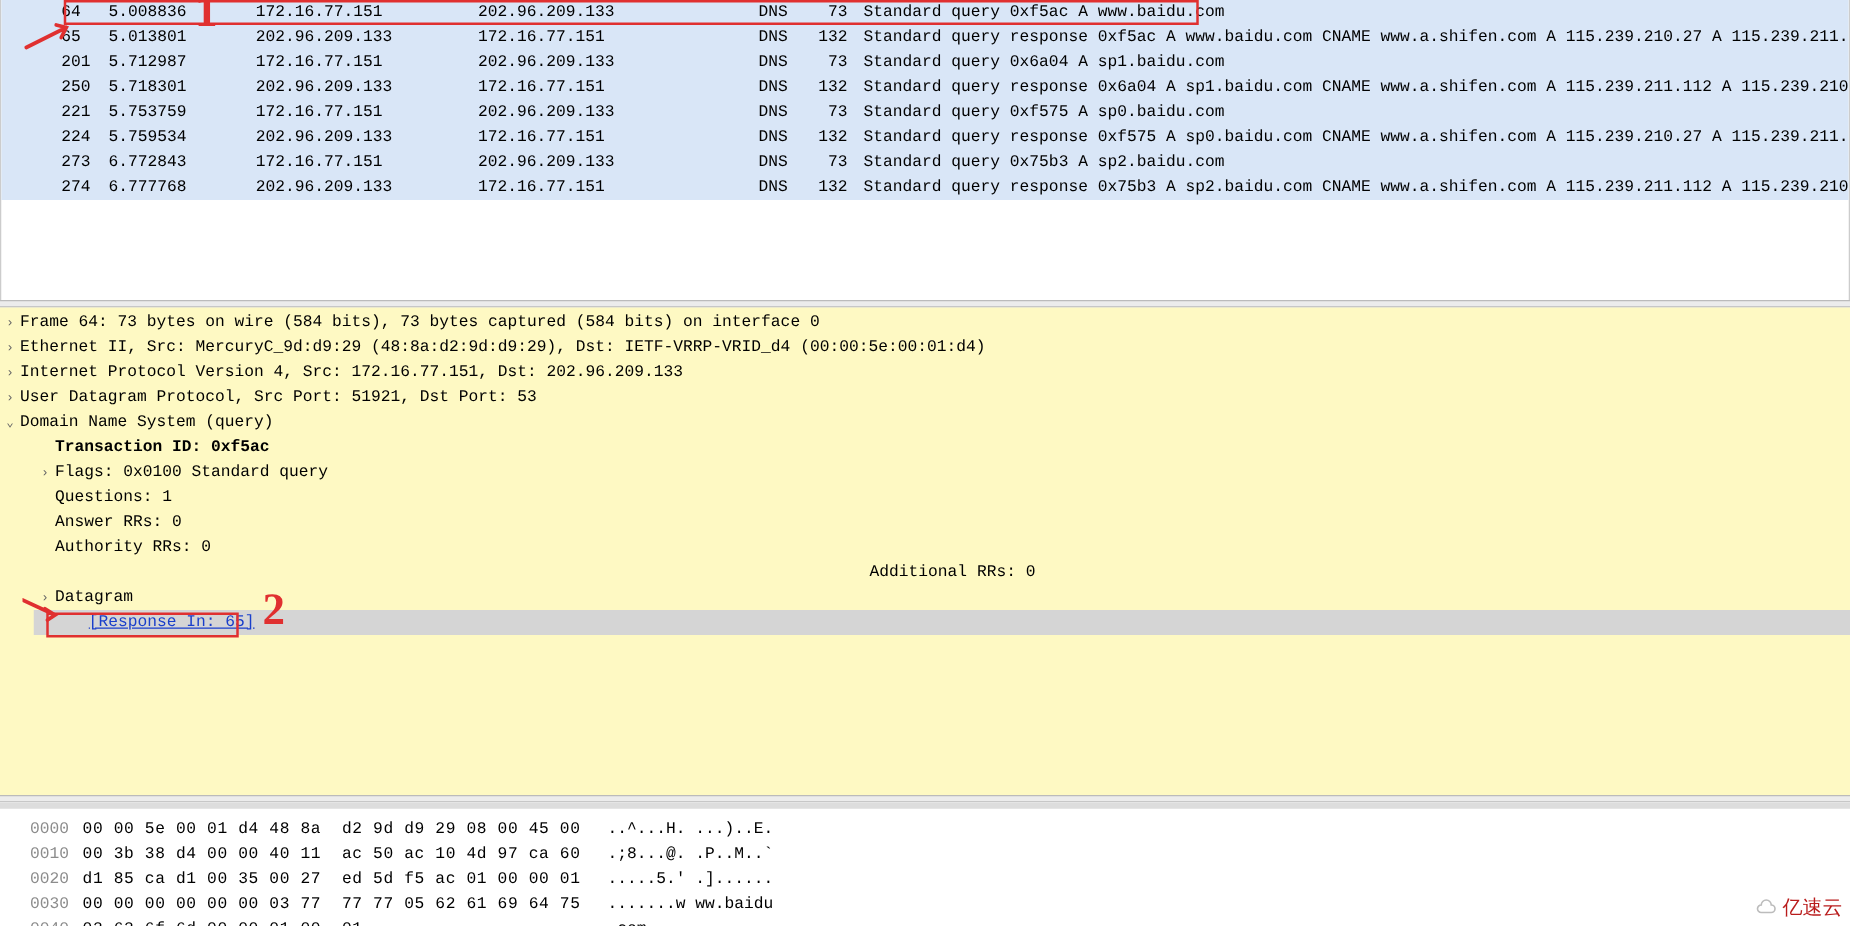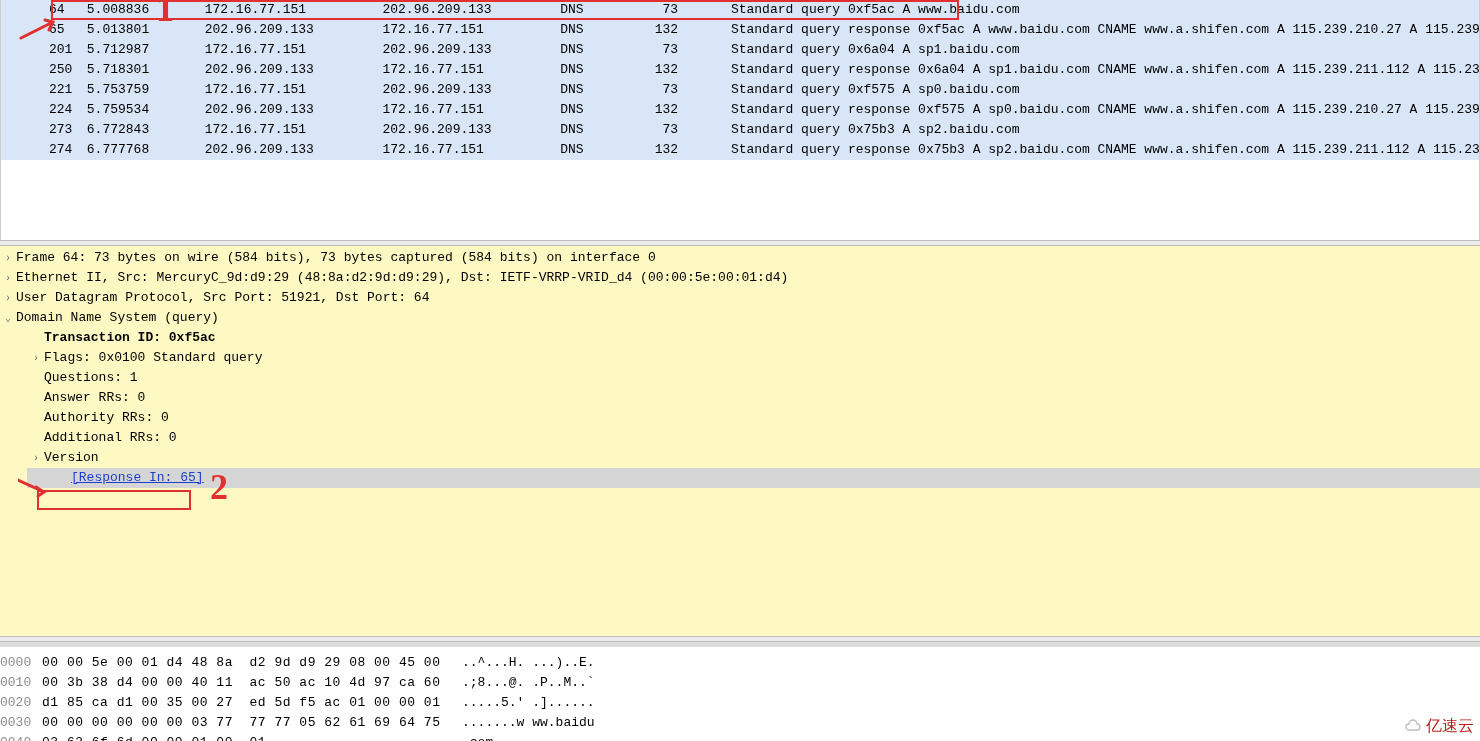--- a/index.html
+++ b/index.html
@@ -29,23 +29,23 @@
   white-space: nowrap;
   padding-left: 48px;
   background: #d9e6f7;
   position: relative;
 }
 .packet-row.selected { background: #d9e6f7; }
 .col-no { display: inline-block; width: 30px; text-align: left; }
 .col-time { display: inline-block; width: 110px; }
 .col-src { display: inline-block; width: 170px; }
 .col-dst { display: inline-block; width: 170px; }
-.col-proto { display: inline-block; width: 70px; }
+.col-proto { display: inline-block; width: 70px; text-align: right; }
 .col-len { display: inline-block; width: 45px; text-align: right; padding-right: 5px;}
-.col-info { display: inline-block; margin-left: 40px; }
+.col-info { display: inline-block; }
 .redbox {
   position: absolute;
   border: 2px solid #e03030;
   pointer-events: none;
 }
 .red-arrow {
   position: absolute;
   color: #e03030;
   font-size: 30px;
   line-height: 18px;
@@ -110,21 +110,21 @@
   flex: 1;
   border-top: 5px solid #ddd;
   background: #fff;
   padding-top: 6px;
   overflow: hidden;
 }
 .bytes-row {
   height: 20px;
   line-height: 20px;
   white-space: pre;
-  padding-left: 0;
+  padding-left: 24px;
 }
 .offset { color: #8c8c8c; display: inline-block; width: 42px; }
 .hex { display: inline-block; width: 420px; letter-spacing: 0.5px; }
 .ascii { display: inline-block; }
 
 .watermark {
   position: absolute;
   right: 6px;
   bottom: 4px;
   font-family: sans-serif;
@@ -223,29 +223,30 @@
       </svg>
   </div>
   <div class="handwritten" style="position:absolute; left:155px; top:-12px;">1</div>
 </div>
 
 <div class="splitter"></div>
 
 <div class="details-pane">
   <div class="tree-line"><span class="caret">›</span><span>Frame 64: 73 bytes on wire (584 bits), 73 bytes captured (584 bits) on interface 0</span></div>
   <div class="tree-line"><span class="caret">›</span><span>Ethernet II, Src: MercuryC_9d:d9:29 (48:8a:d2:9d:d9:29), Dst: IETF-VRRP-VRID_d4 (00:00:5e:00:01:d4)</span></div>
-  <div class="tree-line"><span class="caret">›</span><span>User Datagram Protocol, Src Port: 51921, Dst Port: 64</span></div>
+  <div class="tree-line"><span class="caret">›</span><span>Internet Protocol Version 4, Src: 172.16.77.151, Dst: 202.96.209.133</span></div>
+  <div class="tree-line"><span class="caret">›</span><span>User Datagram Protocol, Src Port: 51921, Dst Port: 53</span></div>
   <div class="tree-line"><span class="caret">⌄</span><span>Domain Name System (query)</span></div>
   <div class="tree-line" style="padding-left:44px;font-weight:bold;"><span>Transaction ID: 0xf5ac</span></div>
   <div class="tree-line" style="padding-left:28px;"><span class="caret">›</span><span>Flags: 0x0100 Standard query</span></div>
   <div class="tree-line" style="padding-left:44px;"><span>Questions: 1</span></div>
   <div class="tree-line" style="padding-left:44px;"><span>Answer RRs: 0</span></div>
   <div class="tree-line" style="padding-left:44px;"><span>Authority RRs: 0</span></div>
-  <div class="tree-line" style="padding-left:44px;"><span>Additional RRs: 0</span></div>
-  <div class="tree-line" style="padding-left:28px;"><span class="caret">›</span><span>Version</span></div>
+  <div class="tree-line" style="padding-left:44px;text-align:center;"><span>Additional RRs: 0</span></div>
+  <div class="tree-line" style="padding-left:28px;"><span class="caret">›</span><span>Datagram</span></div>
   <div class="tree-line selected" style="padding-left:44px;"><span class="link">[Response In: 65]</span></div>
 
   <div class="redbox" style="left:37px; top:244px; width:154px; height:20px;"></div>
   <div class="red-arrow" style="left:18px; top:228px;">
     <svg width="30" height="24">
         <path d="M0 6 L26 18 M18 13 L26 18 L20 22" stroke="#e03030" fill="none" stroke-width="3" stroke-linecap="round"></path>
       </svg>
   </div>
   <div class="handwritten" style="left:210px; top:220px;">2</div>
 </div>

